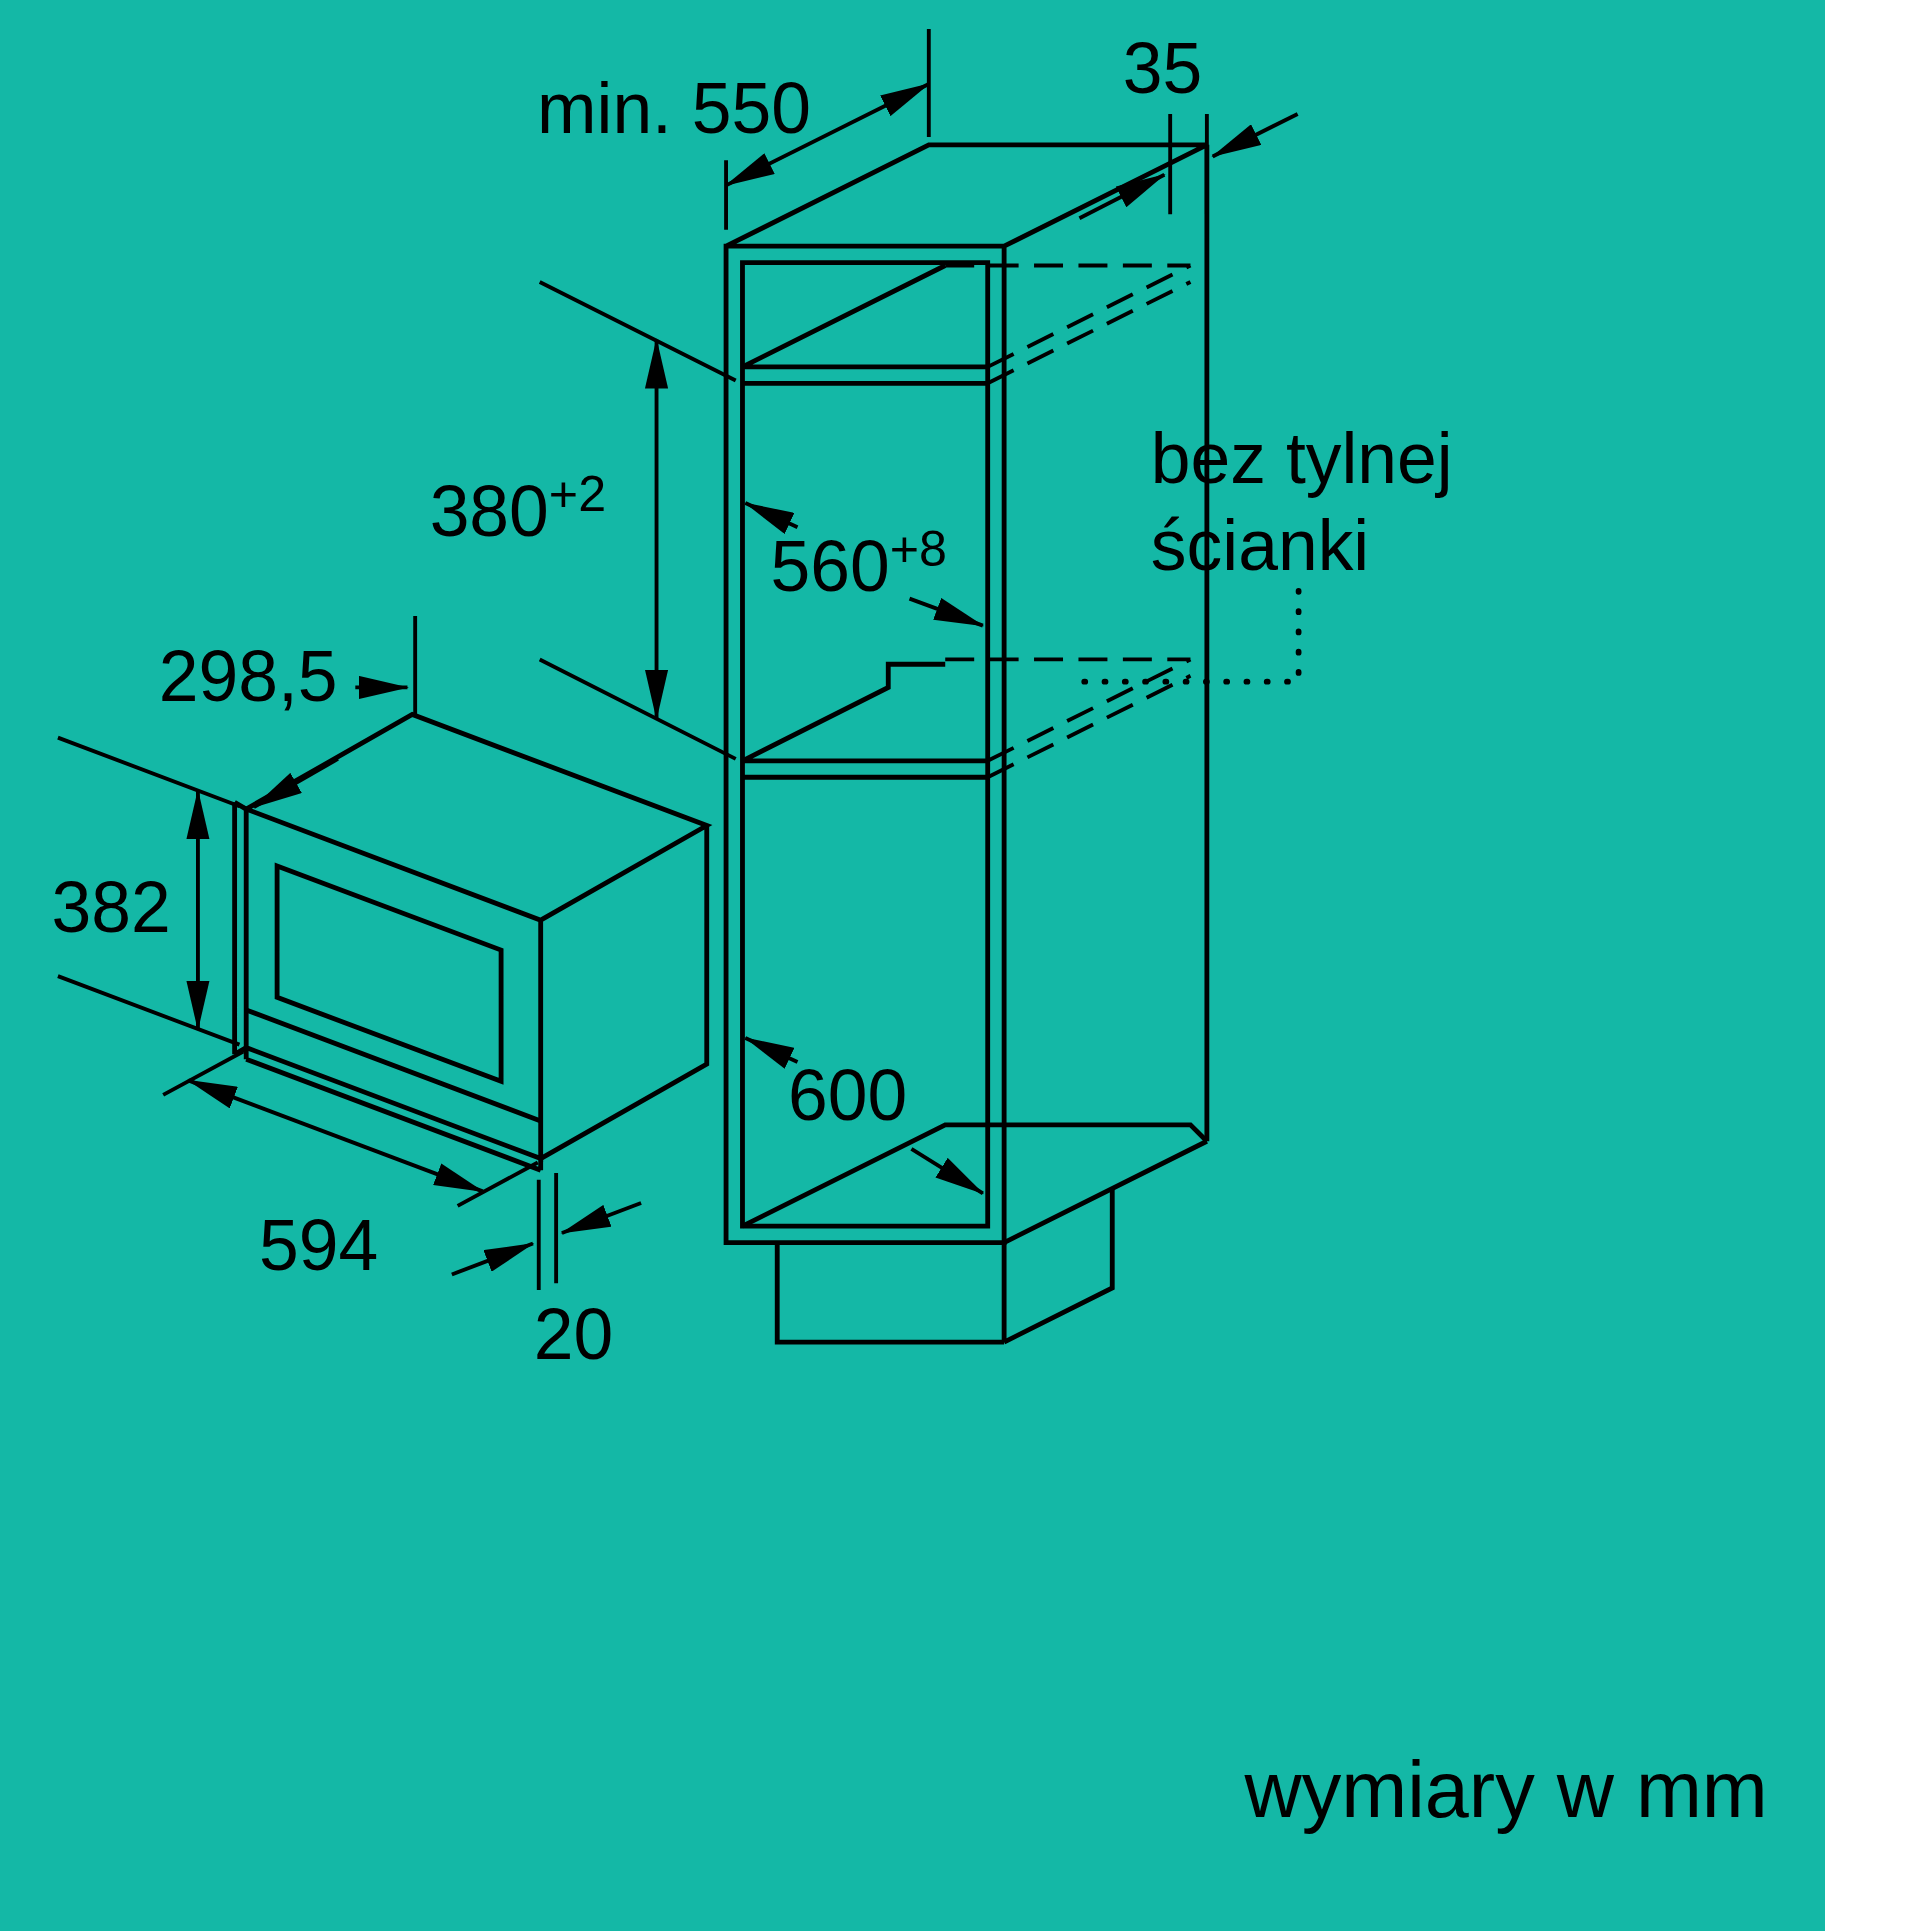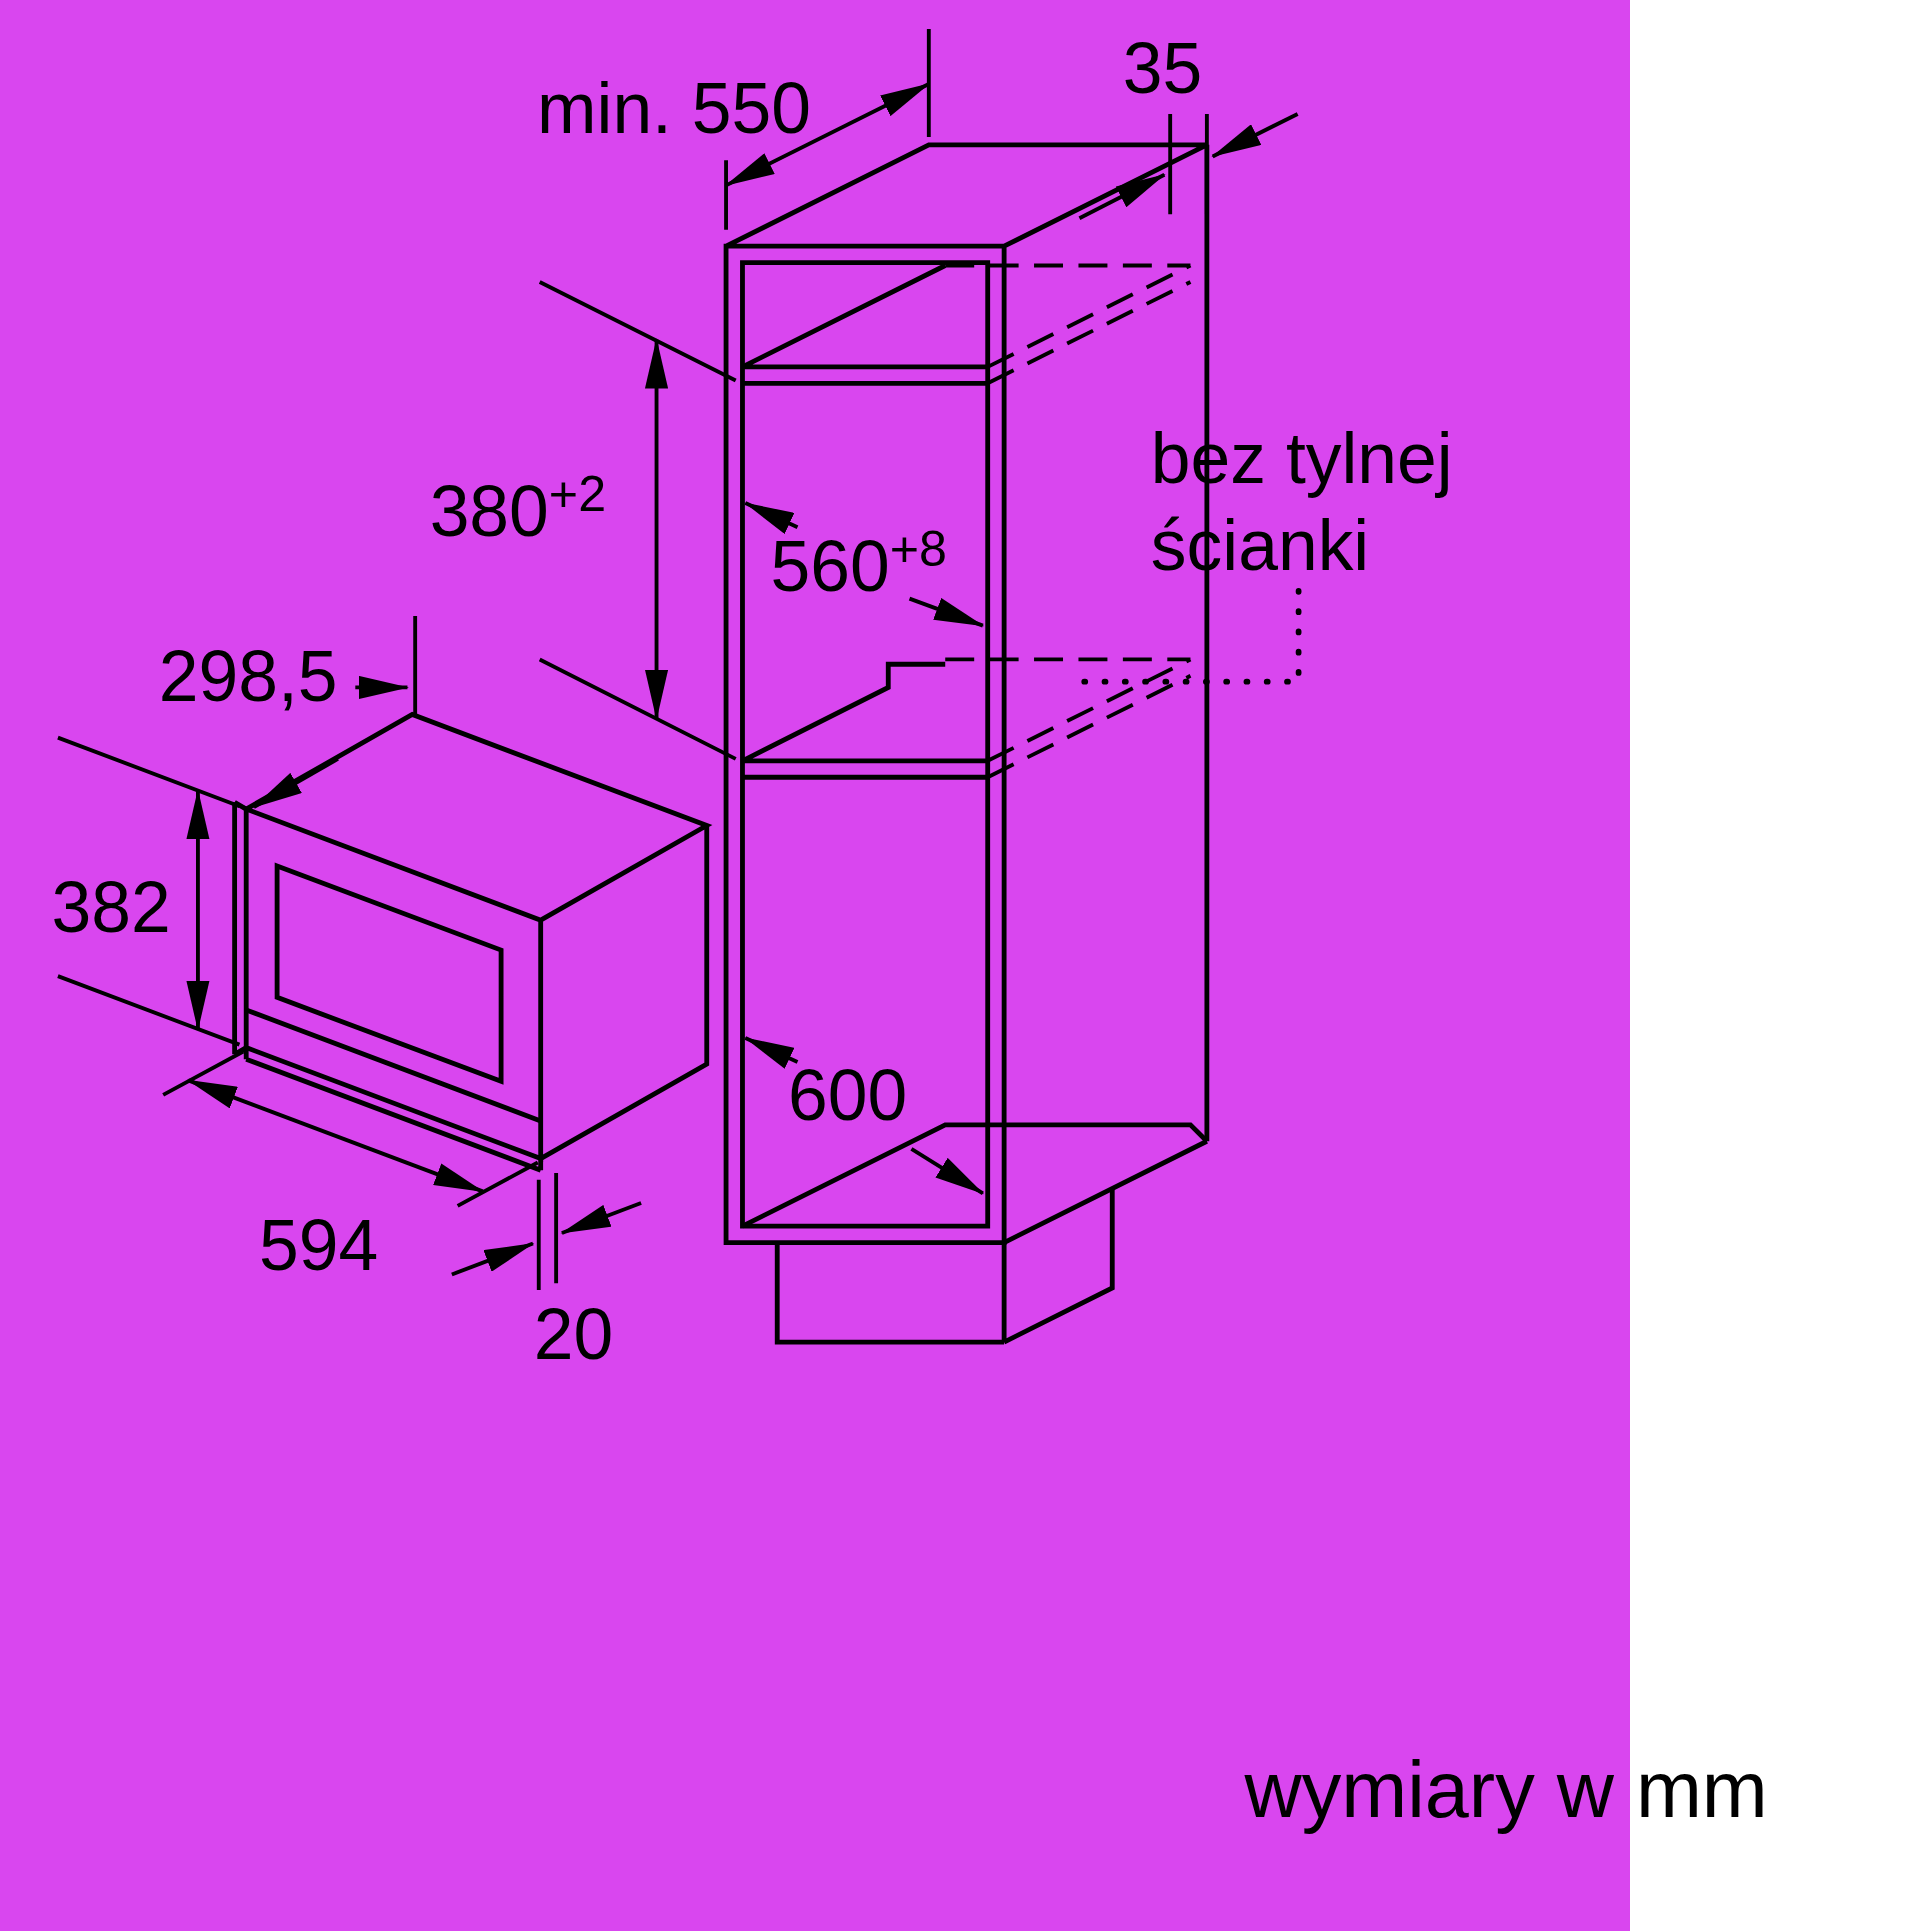--- a/index.html
+++ b/index.html
@@ -1,16 +1,16 @@
 <!DOCTYPE html>
 <html><head>
 <meta charset="utf-8">
 <style>
   html,body { margin:0; padding:0; background:#fff; }
-  .canvas { width:1630px; height:1931px; background:#d946ef; position:relative; }
+  .canvas { width:1825px; height:1931px; background:#14b8a6; position:relative; }
   svg { display:block; }
   .ln  { stroke:#000; stroke-width:5; fill:none; stroke-linejoin:miter; stroke-linecap:butt; }
   .lnd { stroke:#000; stroke-width:4; fill:none; stroke-dasharray:30 16; }
   .dim { stroke:#000; stroke-width:4; fill:none; }
   .dot { stroke:#000; stroke-width:6; fill:none; stroke-dasharray:1 20; stroke-linecap:round; }
   text { font-family:"Liberation Sans","DejaVu Sans",sans-serif; font-size:74px; fill:#000; }
   .units { font-size:82px; }
   .sup { font-size:52px; }
 </style>
 </head>

